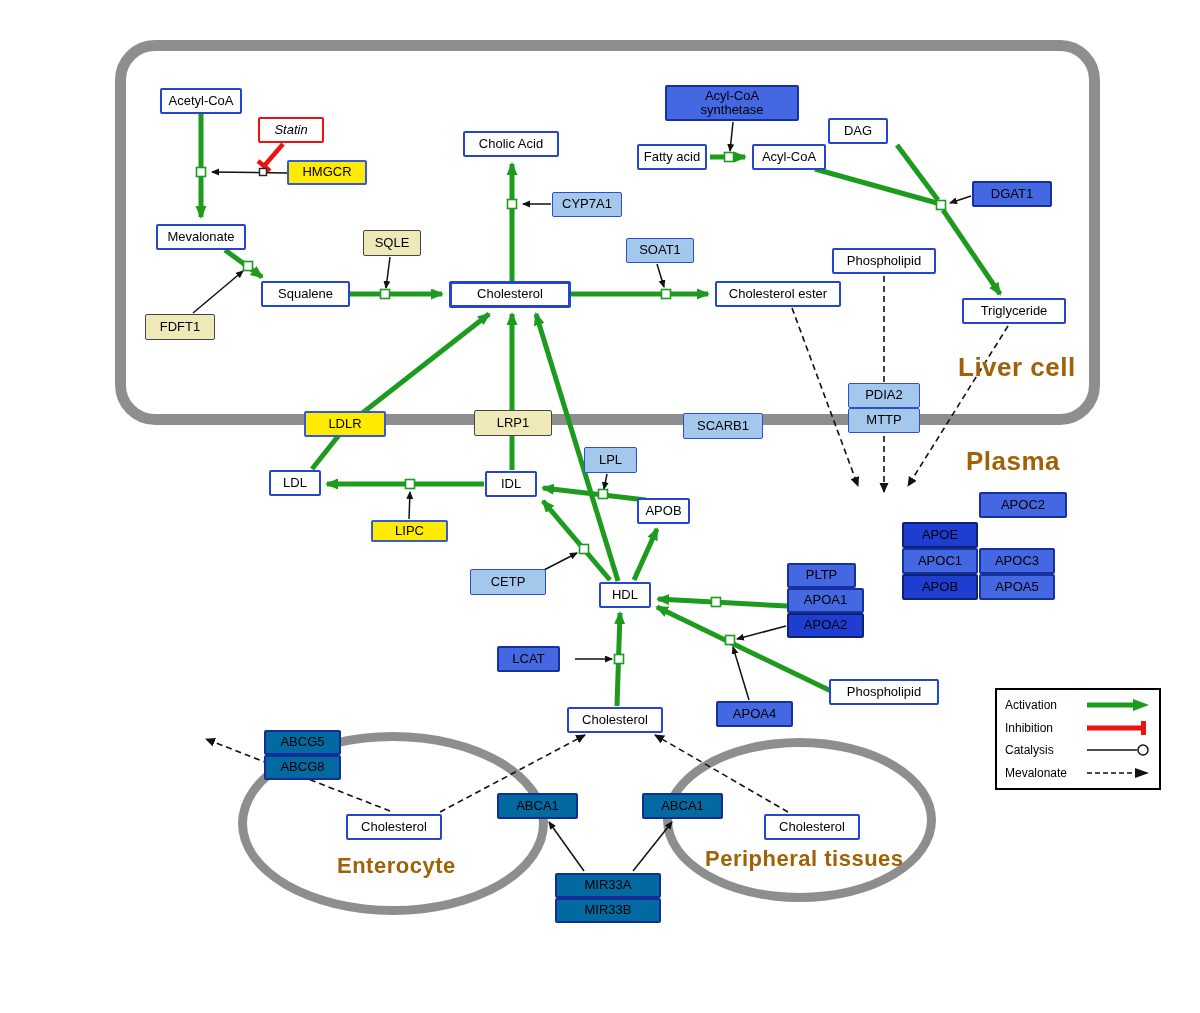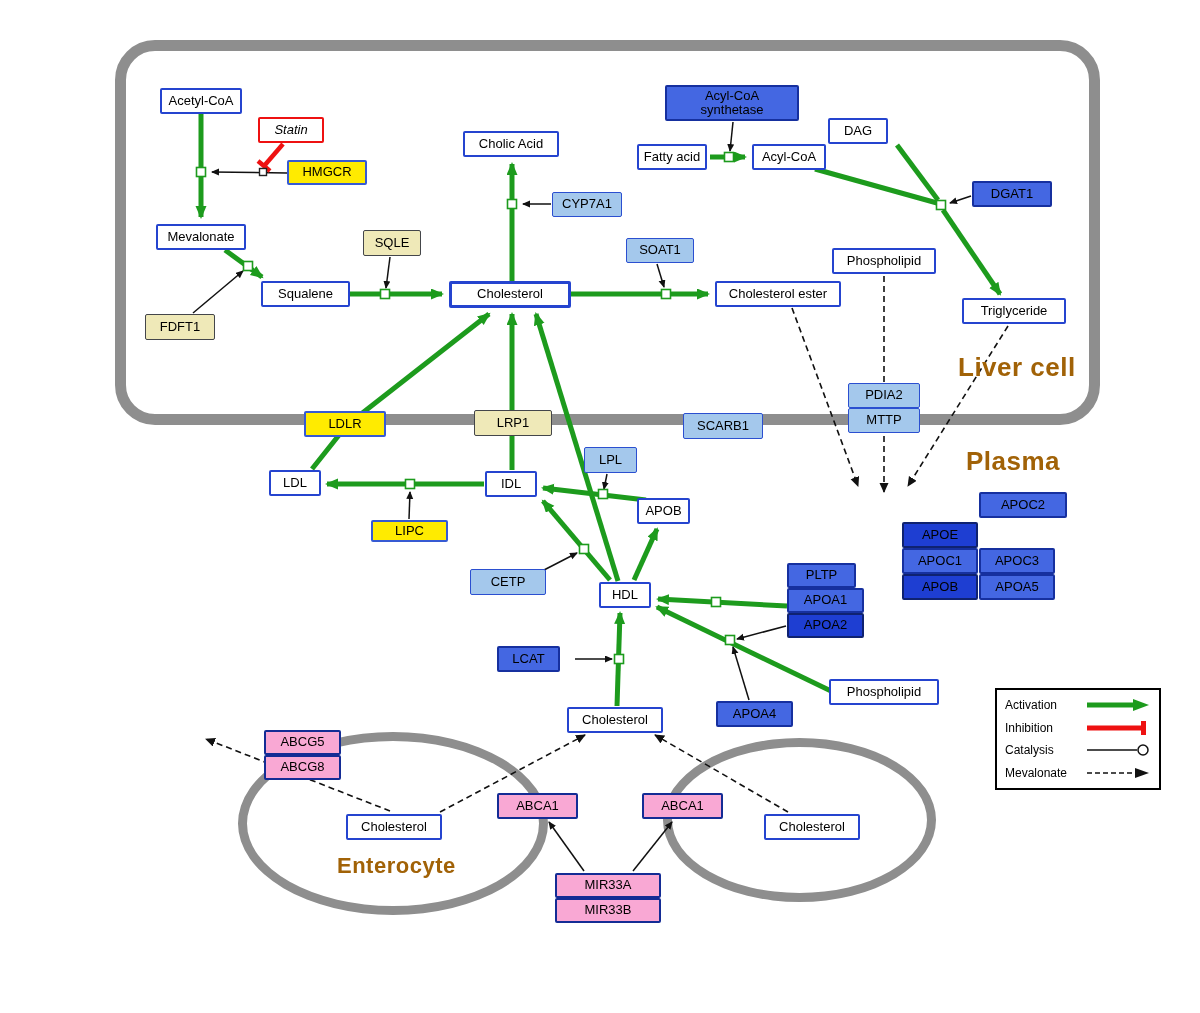--- a/index.html
+++ b/index.html
@@ -20,21 +20,21 @@
   
   .node{position:absolute;box-sizing:border-box;display:flex;align-items:center;justify-content:center;
         text-align:center;font-size:13px;line-height:1.1;color:#000;background:#fff;
         border:2px solid #2544cf;border-radius:2px;}
   .thick{border-width:3px;}
   .statin{border-color:#ee1111;border-width:2.5px;font-style:italic;}
   .y{background:#ffeb00;border-color:#365ad3;}
   .py{background:#efe9b8;border-color:#44464a;border-width:1.5px;}
   .lb{background:#a4c8ec;border-color:#2b4fd0;border-width:1.5px;}
   .b{background:#4467e2;border-color:#16309f;}
-  .bb{background:#f9a8d4;border-color:#142c95;}
+  .bb{background:#0369a1;border-color:#142c95;}
   .db{background:#1e3ed2;border-color:#0f2270;}
   .two-line{white-space:pre-line;}
   
   .legend{position:absolute;left:995px;top:688px;width:166px;height:102px;border:2px solid #000;
           background:#fff;box-sizing:border-box;padding:4px 8px;display:flex;flex-direction:column;
           justify-content:space-around;}
   .legend-row{display:flex;align-items:center;justify-content:space-between;font-size:12px;color:#000;}
 </style>
 </head>
 <body>
@@ -183,20 +183,21 @@
   <div class="node" style="left:346px;top:814px;width:96px;height:26px">Cholesterol</div>
   <div class="node bb" style="left:497px;top:793px;width:81px;height:26px">ABCA1</div>
   <div class="node bb" style="left:642px;top:793px;width:81px;height:26px">ABCA1</div>
   <div class="node" style="left:764px;top:814px;width:96px;height:26px">Cholesterol</div>
   <div class="node bb" style="left:555px;top:873px;width:106px;height:25px">MIR33A</div>
   <div class="node bb" style="left:555px;top:898px;width:106px;height:25px">MIR33B</div>
 
   <div class="region-label" style="left:958px;top:352px;font-size:26px">Liver cell</div>
   <div class="region-label" style="left:966px;top:446px;font-size:26px">Plasma</div>
   <div class="region-label" style="left:337px;top:853px;font-size:22px">Enterocyte</div>
+  <div class="region-label" style="left:705px;top:846px;font-size:22px">Peripheral tissues</div>
 
   <div class="legend">
     <div class="legend-row">
       <span>Activation</span>
       <svg width="66" height="16">
         <line x1="2" y1="8" x2="48" y2="8" stroke="#1d9b1d" stroke-width="5"></line>
         <path d="M48,2 L64,8 L48,14 Z" fill="#1d9b1d"></path>
       </svg>
     </div>
     <div class="legend-row">

